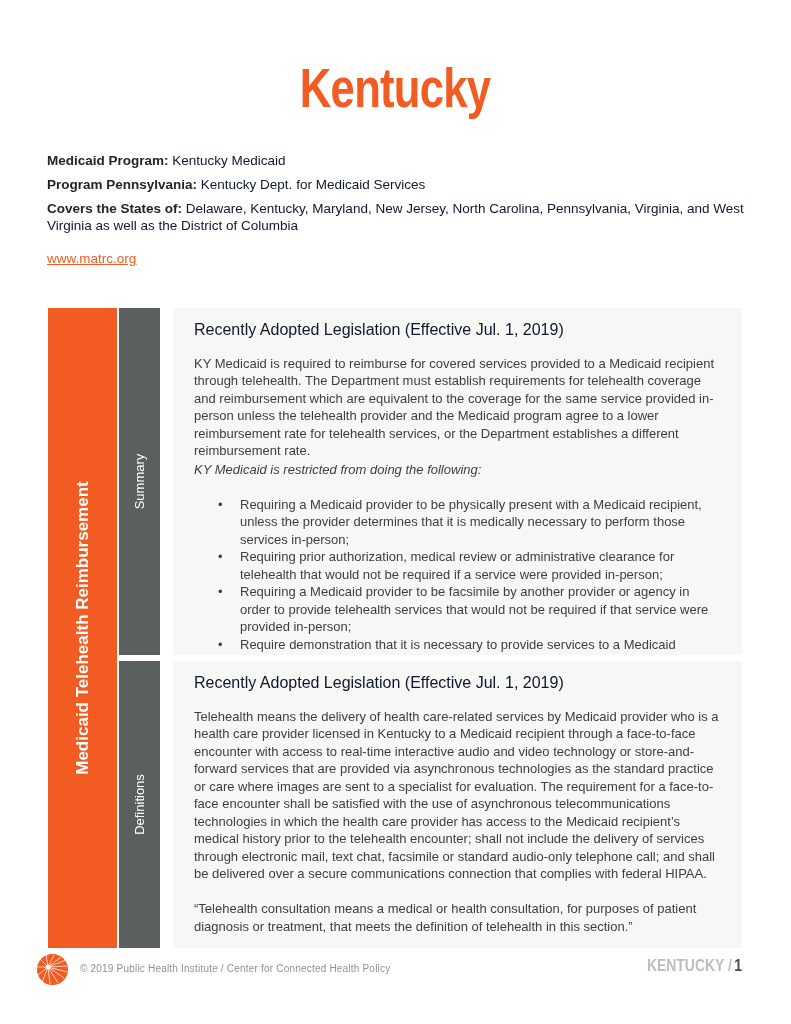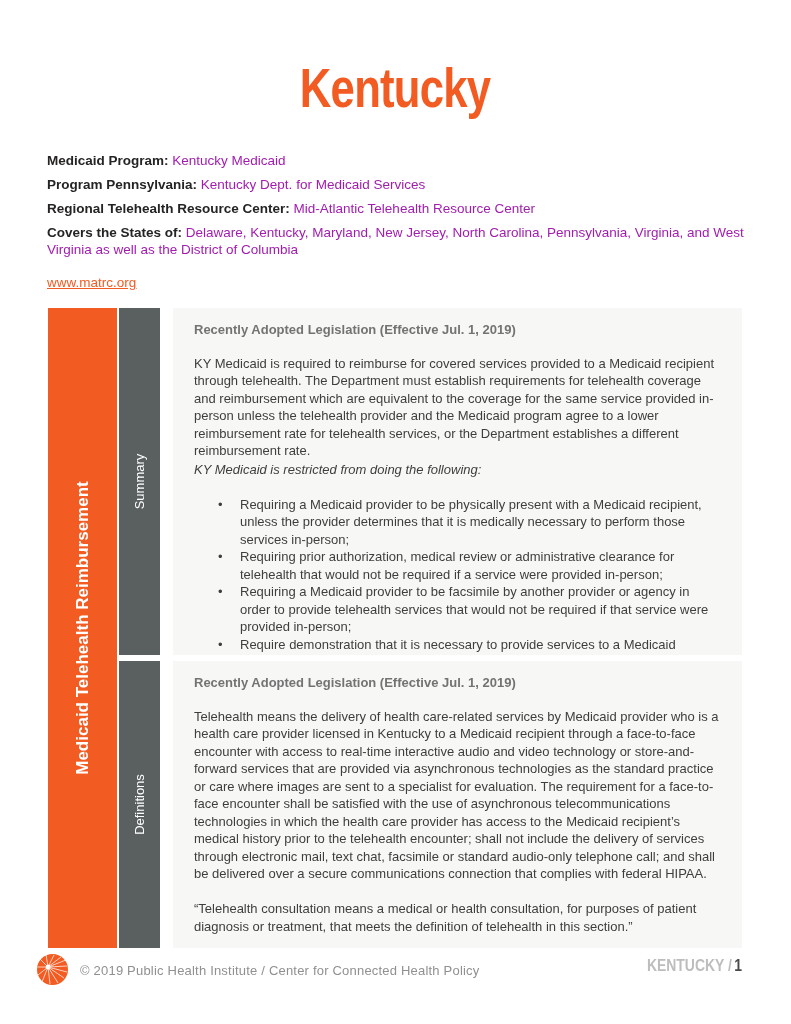--- a/index.html
+++ b/index.html
@@ -20,21 +20,21 @@
     font-size: 56px; font-weight: bold;
     color: #f25b21;
     letter-spacing: -1px;
     transform: scaleX(0.78);
     transform-origin: center;
     line-height: 1;
   }
   .meta { position: absolute; top: 152px; left: 47px; width: 700px; font-size: 13.5px; line-height: 17px; }
   .meta p { margin-bottom: 7px; }
   .meta .label { font-weight: bold; color: #262423; text-align: right; }
-  .meta .value { color: #a21caf; margin-top: 20px; }
+  .meta .value { color: #0f172a; margin-top: 20px; }
   .meta-link-row { margin-top: 16px; text-decoration: underline; }
   .meta-link { color: #f25b21; text-decoration: underline; font-size: 13.5px; }
 
   
   .main { position: absolute; top: 308px; left: 48px; width: 694px; height: 640px; display: flex; }
 
   .cat-strip {
     width: 69px; height: 640px;
     background: #f25b21;
     position: relative;
@@ -62,36 +62,36 @@
   .content-col { flex: 1; display: flex; flex-direction: column; }
   .panel {
     background: #f7f7f5;
     padding: 13px 18px 0 21px;
     overflow: hidden;
     font-size: 13px; line-height: 17.5px; color: #3e3e3e;
   }
   .panel-1 { height: 347px; }
   .panel-gap { height: 6px; background: #ffffff; }
   .panel-2 { height: 287px; }
-  .panel h3 { font-size: 13px; font-weight: bold; color: #737373; line-height: 17.5px; }
+  .panel h3 { font-size: 16px; font-weight: normal; color: #0f172a; line-height: 17.5px; }
   .panel .para { margin-top: 16px; }
   .panel .list-intro { margin-top: 1px; font-style: italic; }
   .bullet-list { list-style: none; margin-top: 17.5px; padding-left: 22px; padding-right: 4px; }
   .bullet-list li { position: relative; padding-left: 24px; }
   .bullet-list li::before { content: "\2022"; position: absolute; left: 2px; top: 0; }
   .quote { margin-top: 17.5px; }
   .source-line { margin: 17px 0 0 24px; font-size: 10px; font-style: italic; color: #58595b; }
   .source-label { color: #f25b21; font-weight: bold; margin-right: 3px; }
 
   
   .footer { position: absolute; left: 0; top: 950px; width: 791px; height: 50px; }
   .footer-logo { position: absolute; left: 37px; top: 4px; width: 31px; height: 31px; }
   .footer-copy {
     position: absolute; left: 80px; top: 13px;
-    font-size: 13px; color: #8f9092; letter-spacing: 0.2px;
+    font-size: 10px; color: #8f9092; letter-spacing: 0.2px;
   }
   .footer-page {
     position: absolute; right: 49px; top: 6px;
     font-size: 17px; font-weight: bold;
     transform: scaleX(0.82); transform-origin: right center;
     white-space: nowrap;
   }
   .footer-page .pg-label { color: #bdbdbd; }
   .footer-page .pg-num { color: #4a4a4a; margin-left: 3px; }
 </style>
@@ -105,24 +105,20 @@
   </div>
 
   <div class="meta">
     <p>
       <span class="label">Medicaid Program:</span>
       <span class="value">Kentucky Medicaid</span>
     </p>
     <p>
       <span class="label">Program Pennsylvania:</span>
       <span class="value">Kentucky Dept. for Medicaid Services</span>
-    </p>
-    <p>
-      <span class="label">Regional Telehealth Resource Center:</span>
-      <span class="value">Mid-Atlantic Telehealth Resource Center</span>
     </p>
     <p>
       <span class="label">Covers the States of:</span>
       <span class="value">Delaware, Kentucky, Maryland, New Jersey, North Carolina, Pennsylvania, Virginia, and West Virginia as well as the District of Columbia</span>
     </p>
     <p class="meta-link-row">
       <a href="#" class="meta-link">www.matrc.org</a>
     </p>
   </div>
 

